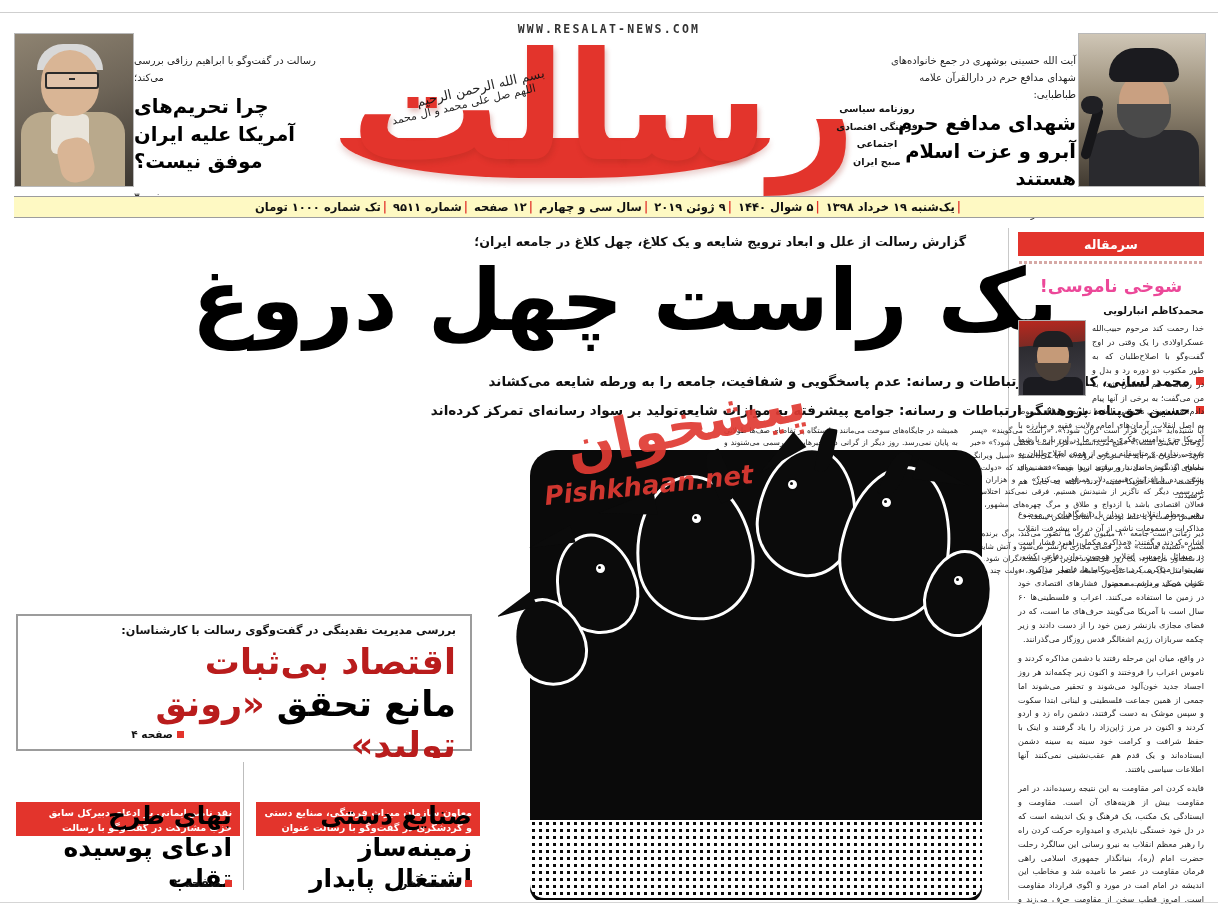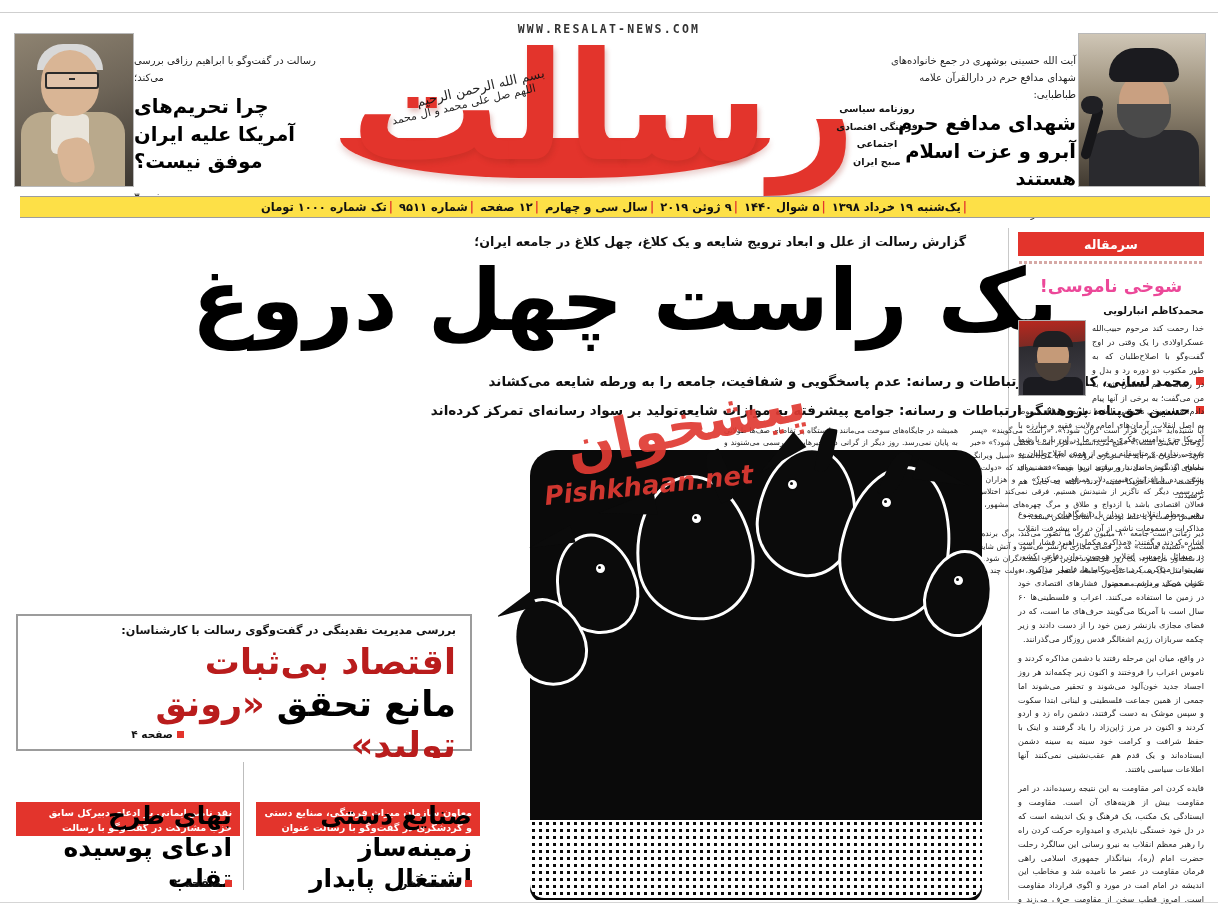--- a/index.html
+++ b/index.html
@@ -72,23 +72,23 @@
     letter-spacing:-1px;opacity:.92;
   }
   .mast-calig .l2{display:block;margin-right:12px;font-size:11px;}
   .mast-sub{
     position:absolute;right:-52px;top:62px;width:98px;text-align:center;
     font-size:9.6px;line-height:1.85;color:#111;direction:rtl;font-weight:600;
   }
 
   
   .datebar{
-    position:absolute;left:20px;top:196px;width:1190px;height:20px;
+    position:absolute;left:14px;top:196px;width:1190px;height:20px;
     border-top:1px solid #9d9d9d;border-bottom:1px solid #9d9d9d;
-    background:#fde047;display:flex;align-items:center;justify-content:center;
+    background:#fef9c3;display:flex;align-items:center;justify-content:center;
   }
   .dateline{font-size:11.5px;font-weight:bold;color:#111;direction:rtl;letter-spacing:-.1px;}
   .dateline .sep{color:#e3342c;padding:0 2px;font-weight:bold;}
 
   
   .v-div{position:absolute;left:1008px;top:228px;width:1px;height:672px;background:#c9c9c9;}
 
   
   .lead-kicker{
     position:absolute;right:252px;top:234px;width:740px;text-align:right;

